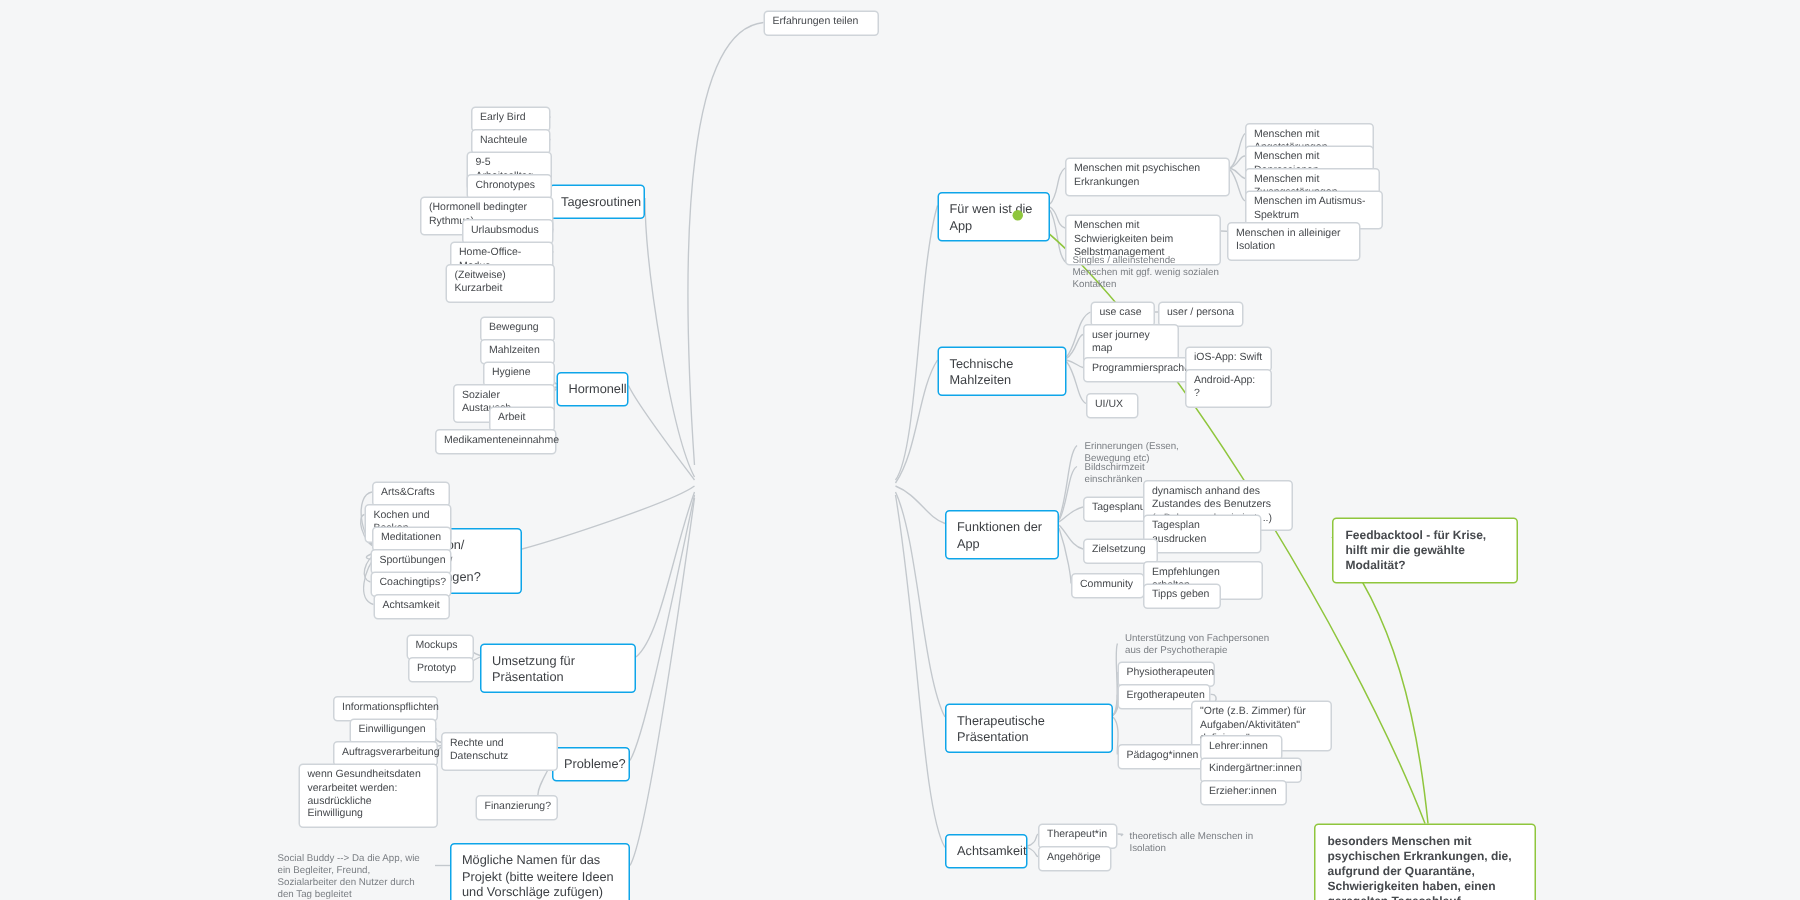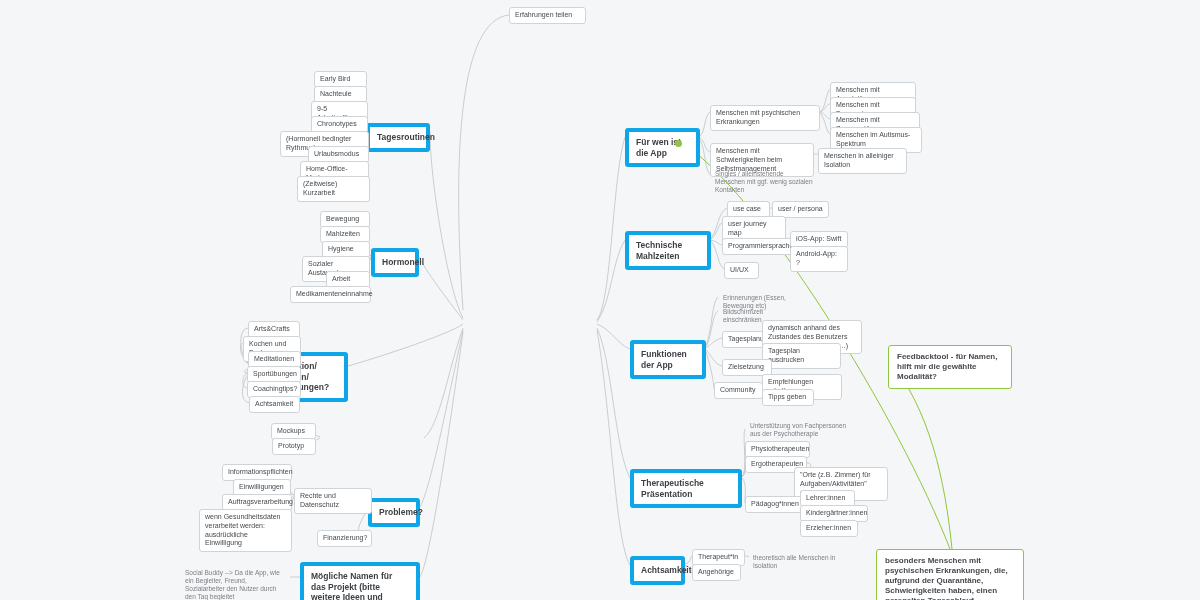--- a/index.html
+++ b/index.html
@@ -22,22 +22,22 @@
     font-size:7px;
     line-height:1.25;
     padding:3px 5px;
     white-space:normal;
     box-shadow:0 0 0 rgba(0,0,0,0);
   }
   .node.lvl1{
     font-size:8.5px;
     color:#3c3f43;
     padding:5px 7px;
-    border:4px solid #0ea5e9;
-    font-weight:bold;
+    border:1px solid #0ea5e9;
+    font-weight:normal;
   }
   .node.root{
     background:#46b0e5;
     border:1px solid #2f9fd8;
     border-radius:6px;
     color:#ffffff;
     font-size:10px;
     font-weight:bold;
     text-align:center;
     padding:10px 8px;
@@ -177,20 +177,21 @@
     <div class="node" style="left: 302px; top: 256px; width: 68px; min-height: 14px;">Sozialer Austausch</div>
     <div class="node" style="left: 326px; top: 271px; width: 44px; min-height: 14px;">Arbeit</div>
     <div class="node" style="left: 290px; top: 286px; width: 81px; min-height: 14px;">Medikamenteneinnahme</div>
     <div class="node lvl1" style="left: 252px; top: 352px; width: 96px; min-height: 28px;">Gamification/ Aktivitäten/ Hilfestellungen?</div>
     <div class="node" style="left: 248px; top: 321px; width: 52px; min-height: 14px;">Arts&amp;Crafts</div>
     <div class="node" style="left: 243px; top: 336px; width: 58px; min-height: 14px;">Kochen und Backen</div>
     <div class="node" style="left: 248px; top: 351px; width: 53px; min-height: 14px;">Meditationen</div>
     <div class="node" style="left: 247px; top: 366px; width: 54px; min-height: 14px;">Sportübungen</div>
     <div class="node" style="left: 247px; top: 381px; width: 54px; min-height: 14px;">Coachingtips?</div>
     <div class="node" style="left: 249px; top: 396px; width: 51px; min-height: 14px;">Achtsamkeit</div>
+    <div class="node lvl1" style="left: 320px; top: 429px; width: 104px; min-height: 17px;">Umsetzung für Präsentation</div>
     <div class="node" style="left: 271px; top: 423px; width: 45px; min-height: 14px;">Mockups</div>
     <div class="node" style="left: 272px; top: 438px; width: 44px; min-height: 14px;">Prototyp</div>
     <div class="node lvl1" style="left: 368px; top: 498px; width: 52px; min-height: 17px;">Probleme?</div>
     <div class="node" style="left: 294px; top: 488px; width: 78px; min-height: 14px;">Rechte und Datenschutz</div>
     <div class="node" style="left: 222px; top: 464px; width: 70px; min-height: 14px;">Informationspflichten</div>
     <div class="node" style="left: 233px; top: 479px; width: 58px; min-height: 14px;">Einwilligungen</div>
     <div class="node" style="left: 222px; top: 494px; width: 70px; min-height: 14px;">Auftragsverarbeitung</div>
     <div class="node" style="left: 199px; top: 509px; width: 93px; min-height: 22px;">wenn Gesundheitsdaten verarbeitet werden: ausdrückliche Einwilligung</div>
     <div class="node" style="left: 317px; top: 530px; width: 55px; min-height: 14px;">Finanzierung?</div>
     <div class="node lvl1" style="left: 300px; top: 562px; width: 120px; min-height: 30px;">Mögliche Namen für das Projekt (bitte weitere Ideen und Vorschläge zufügen)</div>
@@ -215,21 +216,21 @@
     <div class="node lvl1" style="left: 630px; top: 340px; width: 76px; min-height: 17px;">Funktionen der App</div>
     <div class="node" style="left: 718px; top: 291px; width: 100px; min-height: 12px; border: none; background: transparent; color: rgb(123, 127, 132); font-size: 6.5px;">Erinnerungen (Essen, Bewegung etc)</div>
     <div class="node" style="left: 718px; top: 305px; width: 90px; min-height: 12px; border: none; background: transparent; color: rgb(123, 127, 132); font-size: 6.5px;">Bildschirmzeit einschränken</div>
     <div class="node" style="left: 722px; top: 331px; width: 55px; min-height: 14px;">Tagesplanung</div>
     <div class="node" style="left: 762px; top: 320px; width: 100px; min-height: 20px;">dynamisch anhand des Zustandes des Benutzers (z.B. happy, deprimiert, ..)</div>
     <div class="node" style="left: 762px; top: 343px; width: 79px; min-height: 14px;">Tagesplan ausdrucken</div>
     <div class="node" style="left: 722px; top: 359px; width: 50px; min-height: 14px;">Zielsetzung</div>
     <div class="node" style="left: 714px; top: 382px; width: 49px; min-height: 14px;">Community</div>
     <div class="node" style="left: 762px; top: 374px; width: 80px; min-height: 14px;">Empfehlungen erhalten</div>
     <div class="node" style="left: 762px; top: 389px; width: 52px; min-height: 14px;">Tipps geben</div>
-    <div class="node green" style="left: 888px; top: 345px; width: 124px; min-height: 26px;">Feedbacktool - für Namen, hilft mir die gewählte Modalität?</div>
+    <div class="node green" style="left: 888px; top: 345px; width: 124px; min-height: 26px;">Feedbacktool - für Krise, hilft mir die gewählte Modalität?</div>
     <div class="node lvl1" style="left: 630px; top: 469px; width: 112px; min-height: 17px;">Therapeutische Präsentation</div>
     <div class="node" style="left: 745px; top: 419px; width: 110px; min-height: 20px; border: none; background: transparent; color: rgb(123, 127, 132); font-size: 6.5px;">Unterstützung von Fachpersonen aus der Psychotherapie</div>
     <div class="node" style="left: 745px; top: 441px; width: 65px; min-height: 14px;">Physiotherapeuten</div>
     <div class="node" style="left: 745px; top: 456px; width: 62px; min-height: 14px;">Ergotherapeuten</div>
     <div class="node" style="left: 794px; top: 467px; width: 94px; min-height: 20px;">"Orte (z.B. Zimmer) für Aufgaben/Aktivitäten" definieren"</div>
     <div class="node" style="left: 745px; top: 496px; width: 59px; min-height: 14px;">Pädagog*innen</div>
     <div class="node" style="left: 800px; top: 490px; width: 55px; min-height: 14px;">Lehrer:innen</div>
     <div class="node" style="left: 800px; top: 505px; width: 68px; min-height: 14px;">Kindergärtner:innen</div>
     <div class="node" style="left: 800px; top: 520px; width: 58px; min-height: 14px;">Erzieher:innen</div>
     <div class="node lvl1" style="left: 630px; top: 556px; width: 55px; min-height: 17px;">Achtsamkeit</div>

